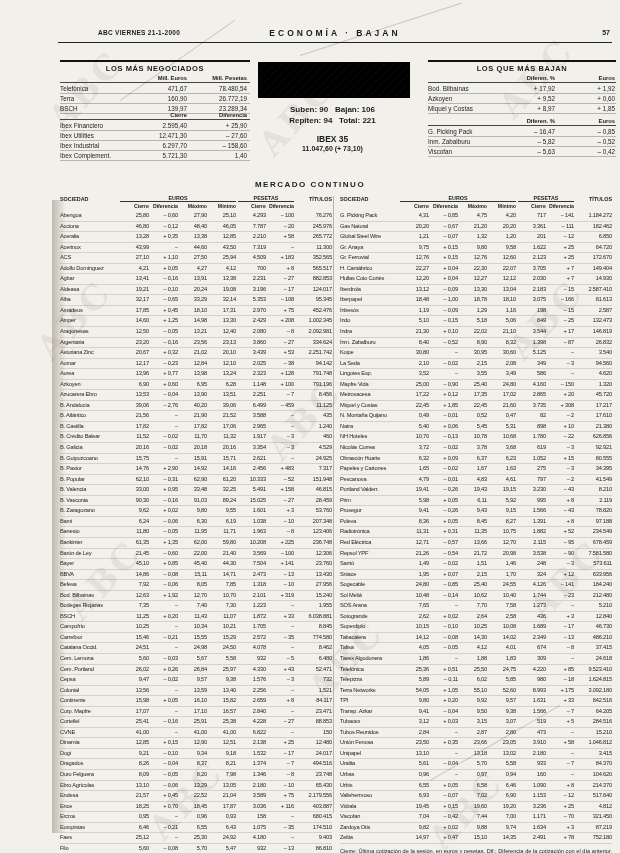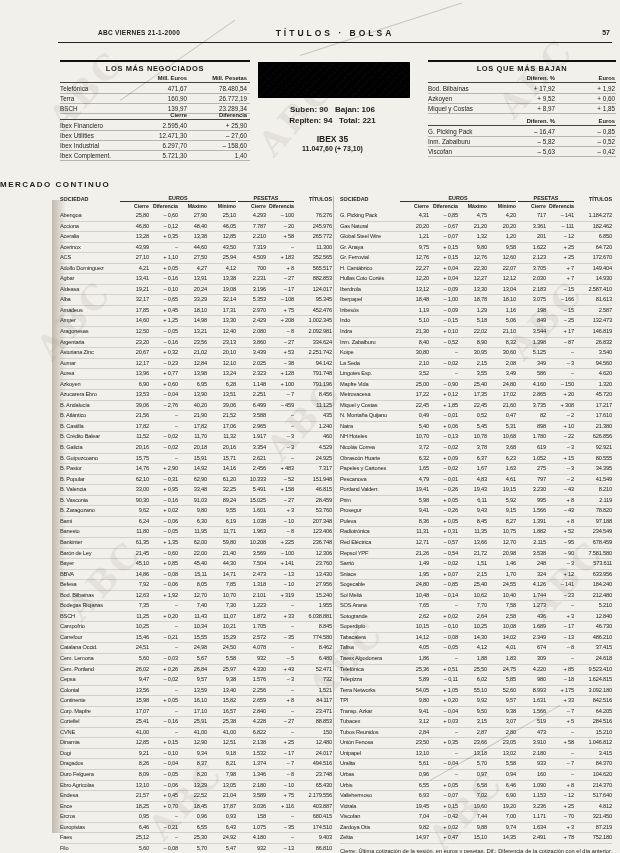--- a/index.html
+++ b/index.html
@@ -29,21 +29,21 @@
   .b3 .bhead .h1{width:127px;} .b3 .bhead .h2{width:60px;}
   
   .banner{position:absolute;left:258px;top:62px;width:150px;height:34px;background:
      repeating-linear-gradient(45deg,#0a0a0a 0 2px,#2e2e2e 2px 4px),
      repeating-linear-gradient(-45deg,#000 0 3px,#222 3px 6px);background-blend-mode:multiply;border:1px solid #000;}
   .stats{position:absolute;left:240px;top:104px;width:185px;text-align:center;font-weight:bold;font-size:8px;line-height:11px;}
   .ibex{position:absolute;left:240px;top:134px;width:185px;text-align:center;}
   .ibex .t{font-weight:bold;font-size:8.5px;}
   .ibex .v{font-weight:bold;font-size:7px;margin-top:1px;}
   
-  .mc-title{position:absolute;left:0;right:0;top:180px;font-weight:bold;
+  .mc-title{position:absolute;left:0;right:0;top:180px;text-align:center;font-weight:bold;
             font-size:8px;letter-spacing:1.5px;}
   .half{position:absolute;top:194px;width:272px;font-size:5.7px;}
   .half.left{left:60px;} .half.right{left:340px;}
   .vsep{position:absolute;left:333px;top:196px;bottom:40px;width:1px;background:rgba(0,0,0,0.25);}
   .ghead{display:flex;font-weight:bold;font-size:5.4px;height:8px;align-items:flex-end;}
   .ghead .gs{width:60px;text-align:left;}
   .ghead .ge{width:116px;text-align:center;border-bottom:1px solid #333;}
   .ghead .gp{width:56px;text-align:center;border-bottom:1px solid #333;margin-left:2px;}
   .ghead .gt{width:38px;text-align:right;}
   .chead{display:flex;font-weight:bold;font-size:5.2px;margin:1px 0 2px 0;}
@@ -78,21 +78,21 @@
   <div class="wm" style="left:520px;top:560px">ABC</div>
   <div class="wm" style="left:140px;top:780px">ABC</div>
   <div class="wm" style="left:420px;top:790px">ABC</div>
 
   <div class="fold" style="left:300px;top:55px;width:170px;transform:rotate(-18deg)"></div>
   <div class="fold" style="left:120px;top:100px;width:140px;transform:rotate(-35deg)"></div>
   <div class="fold" style="left:430px;top:780px;width:150px;transform:rotate(-30deg)"></div>
 
   <div class="hdr">
     <span class="hdr-left">ABC VIERNES 21-1-2000</span>
-    <span class="hdr-center">TÍTULOS · BOLSA</span>
+    <span class="hdr-center">ECONOMÍA · BAJAN</span>
     <span class="hdr-page">57</span>
   </div>
 
   <div class="box b3" style="left:60px;top:60px;width:190px;">
     <div class="btitle">LOS MÁS NEGOCIADOS</div>
     <div class="bhead">
       <span class="h1">Mill. Euros</span>
       <span class="h2">Mill. Pesetas</span>
     </div>
     <div class="rows">

